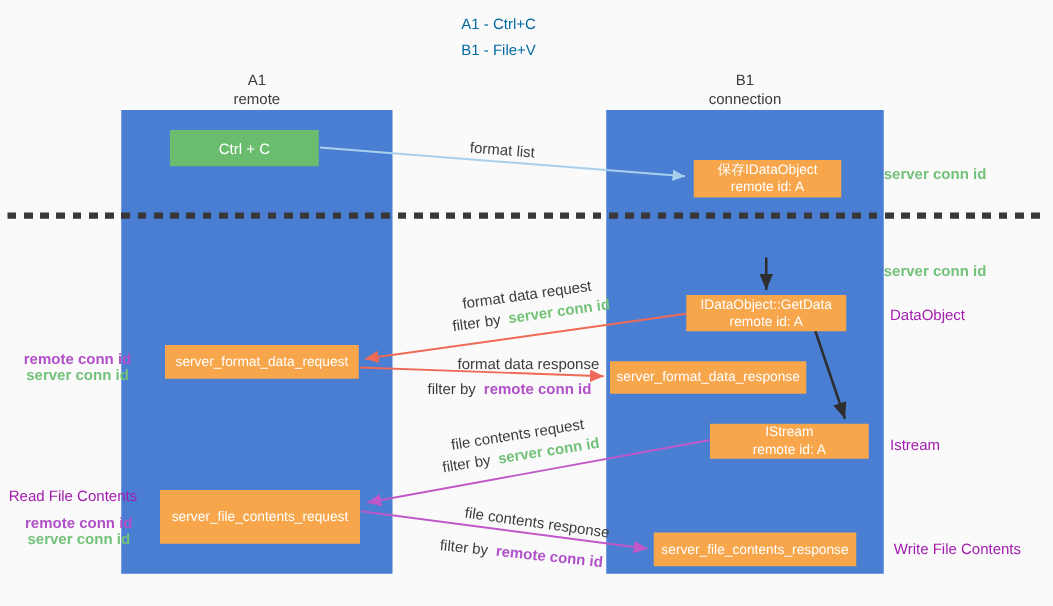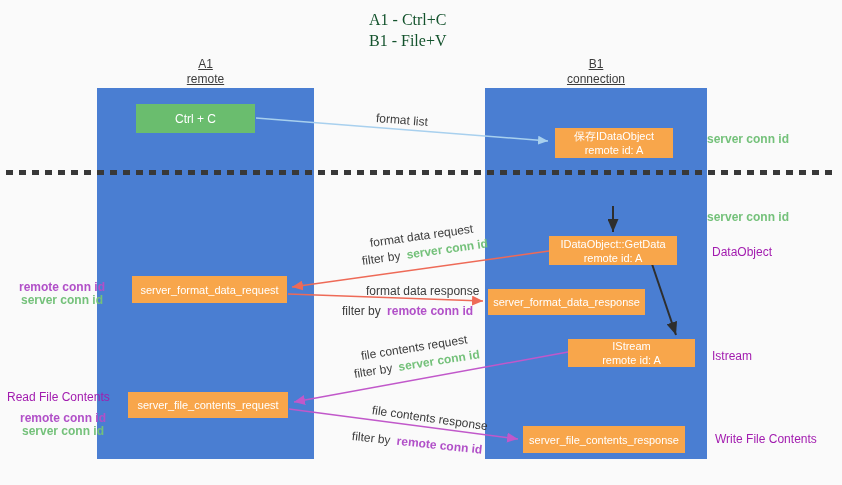--- a/index.html
+++ b/index.html
@@ -1,25 +1,25 @@
 <!DOCTYPE html>
 <html style="--lane-blue: #4a7ed2; --box-green: #6abd6e; --box-orange: #f8a64b; --green-text: #74c17a; --purple-text: #b150c8; --arrow-blue: #a8d0ee; --arrow-red: #ee6a57; --arrow-magenta: #c158ca; --arrow-black: #2e2e2e;"><head>
 <meta charset="utf-8">
 <style>
   * { margin:0; padding:0; box-sizing:border-box; }
   html,body { background:#fafafa; }
   body { font-family:"Liberation Sans", sans-serif; }
   .canvas { position:relative; width:842px; height:485px; background:#fafafa; overflow:hidden; }
 
-  .title { position:absolute; left:369px; top:9px; font-size:16px; line-height:21px; color:#14532d;font-family:Liberation Serif, serif; }
+  .title { position:absolute; left:369px; top:9px; font-size:12px; line-height:21px; color:#0369a1; }
 
   .lane { position:absolute; top:88px; height:371px; background:var(--lane-blue); }
   .lane-left  { left:97px;  width:217px; }
   .lane-right { left:485px; width:222px; }
-  .lane-header { position:absolute; top:57px; text-align:center; font-size:12px; line-height:15px; color:#3c3c3c;text-decoration:underline; }
+  .lane-header { position:absolute; top:57px; text-align:center; font-size:12px; line-height:15px; color:#3c3c3c; }
   .lh-left  { left:97px;  width:217px; }
   .lh-right { left:485px; width:222px; }
 
   .divider { position:absolute; left:6px; top:170px; width:830px; height:5px;
              background-image:repeating-linear-gradient(90deg,#383838 0 7px,transparent 7px 13px); }
 
   .node { position:absolute; display:flex; flex-direction:column; align-items:center;
           justify-content:center; color:#fff; text-align:center; white-space:nowrap; }
   .node.green  { background:var(--box-green); font-size:12px; }
   .node.orange { background:var(--box-orange); font-size:11px; line-height:14px; }
@@ -105,21 +105,21 @@
 
   <div class="node orange" style="left:488px; top:289px; width:157px; height:26px;">
     <span>server_format_data_response</span>
   </div>
 
   <div class="node orange" style="left:568px; top:339px; width:127px; height:28px;">
     <span>IStream</span>
     <span>remote id: A</span>
   </div>
 
-  <div class="node orange" style="left:128px; top:392px; width:160px; height:26px;">
+  <div class="node orange" style="left:128px; top:392px; width:160px; height:43px;">
     <span>server_file_contents_request</span>
   </div>
 
   <div class="node orange" style="left:523px; top:426px; width:162px; height:27px;">
     <span>server_file_contents_response</span>
   </div>
 
   <div class="edge-label" style="left:376px; top:111px; transform:rotate(4.5deg);">format list</div>
 
   <div class="edge-label" style="left:370px; top:236px; transform:rotate(-8deg);">format data request</div>

